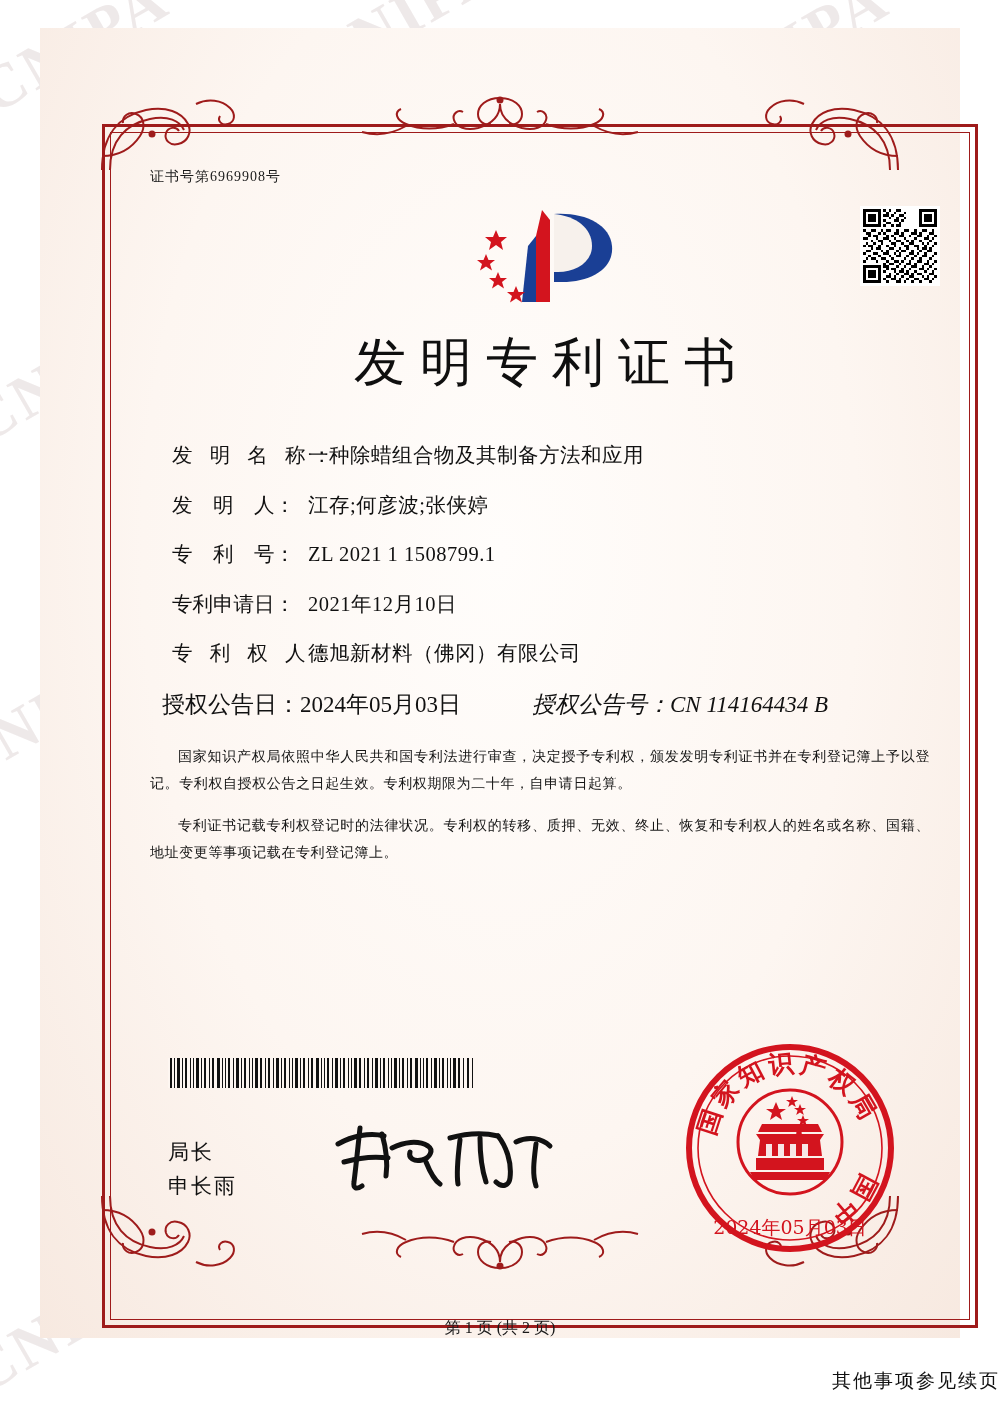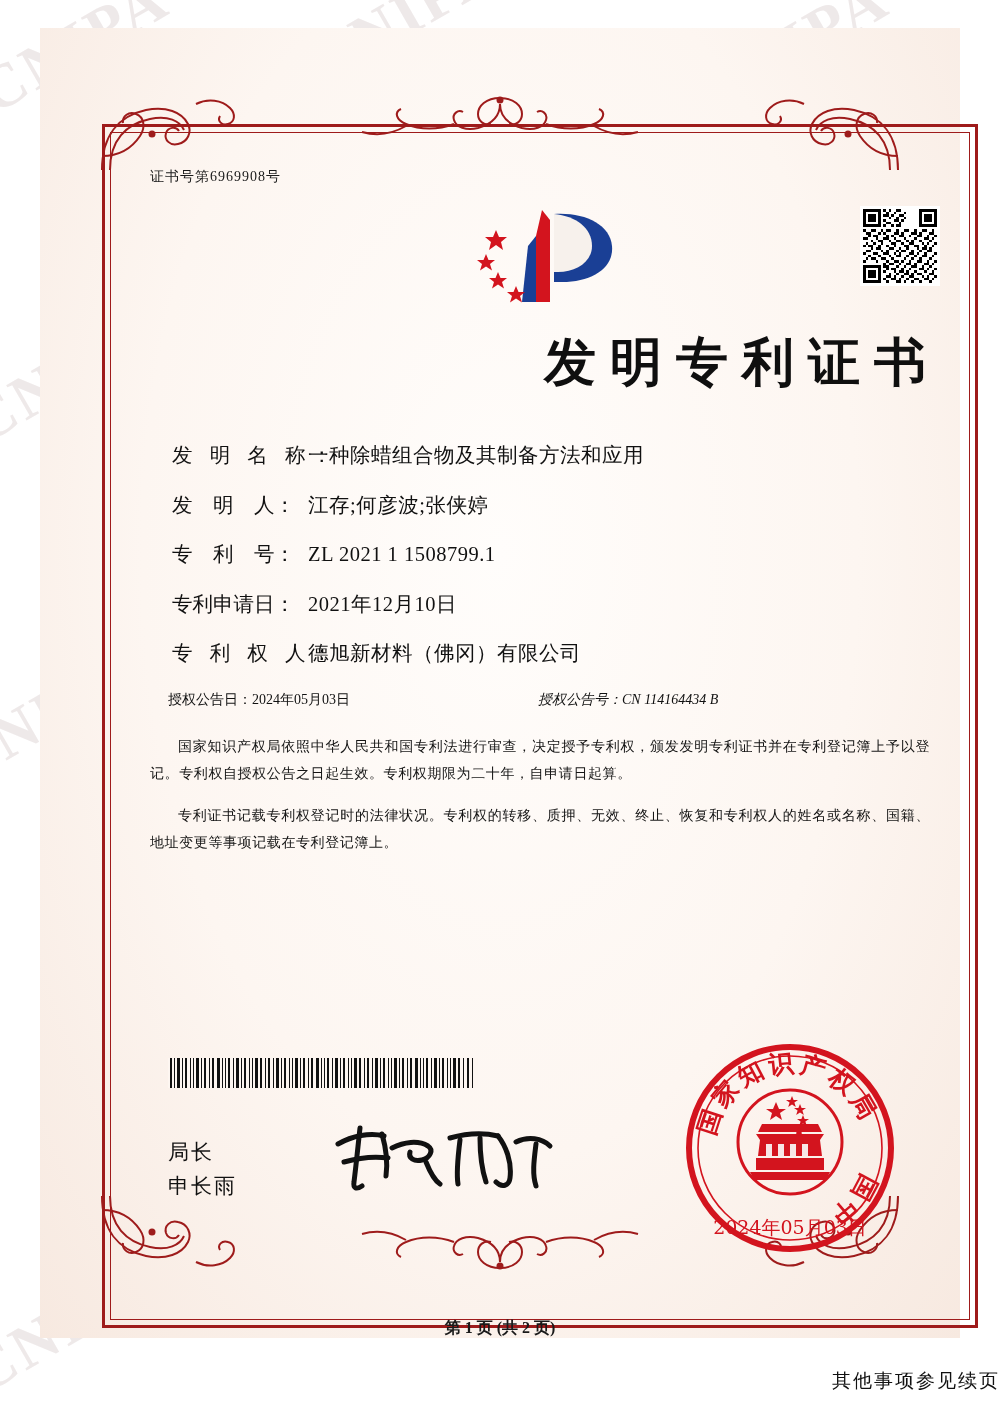--- a/index.html
+++ b/index.html
@@ -138,23 +138,23 @@
     width: 80px;
     height: 80px;
     background: #fff;
     padding: 3px;
     box-sizing: border-box;
   }
   .qr svg { display:block; width:100%; height:100%; }
 
   .title {
     margin-top: 142px;
-    text-align: right;
+    text-align: center;
     font-size: 52px;
-    font-weight: bold;
+    font-weight: normal;
     letter-spacing: 14px;
     color: #0f0f0f;
     font-family: "DejaVu Serif", "Liberation Serif", serif;
     text-indent: 14px;
   }
 
   .fields {
     margin-top: 46px;
     font-size: 20.5px;
     line-height: 1.1;
@@ -175,23 +175,23 @@
   .flabel.sp1 { letter-spacing: 6px; }
   .fvalue {
     flex: 1;
     letter-spacing: .5px;
     font-family: Liberation Serif, serif;
   }
   .fvalue .line2 { display: block; margin-top: 8px; }
 
   .row-dual {
     display: flex;
-    margin-left: 18px;
+    margin-left: 12px;
     margin-bottom: 10px;
-    font-size: 14px;
+    font-size: 23px;
   }
   .row-dual .seg1 { width: 370px; flex: 0 0 370px; }
   .row-dual .seg2 { flex: 1; font-style: italic; }
 
   .para {
     margin-top: 26px;
     font-size: 14px;
     line-height: 1.95;
     text-align: justify;
     letter-spacing: .6px;
@@ -240,21 +240,20 @@
   .seal svg { width:100%; height:100%; display:block; }
 
   .pagenum {
     position: absolute;
     left: 0;
     right: 0;
     top: 1290px;
     text-align: center;
     font-size: 16px;
     color: #1a1a1a;
-    font-weight: bold;
   }
 
   .footer-note {
     position: absolute;
     left: 0;
     right: 0;
     top: 1368px;
     text-align: right;
     font-size: 19px;
     letter-spacing: 2px;

